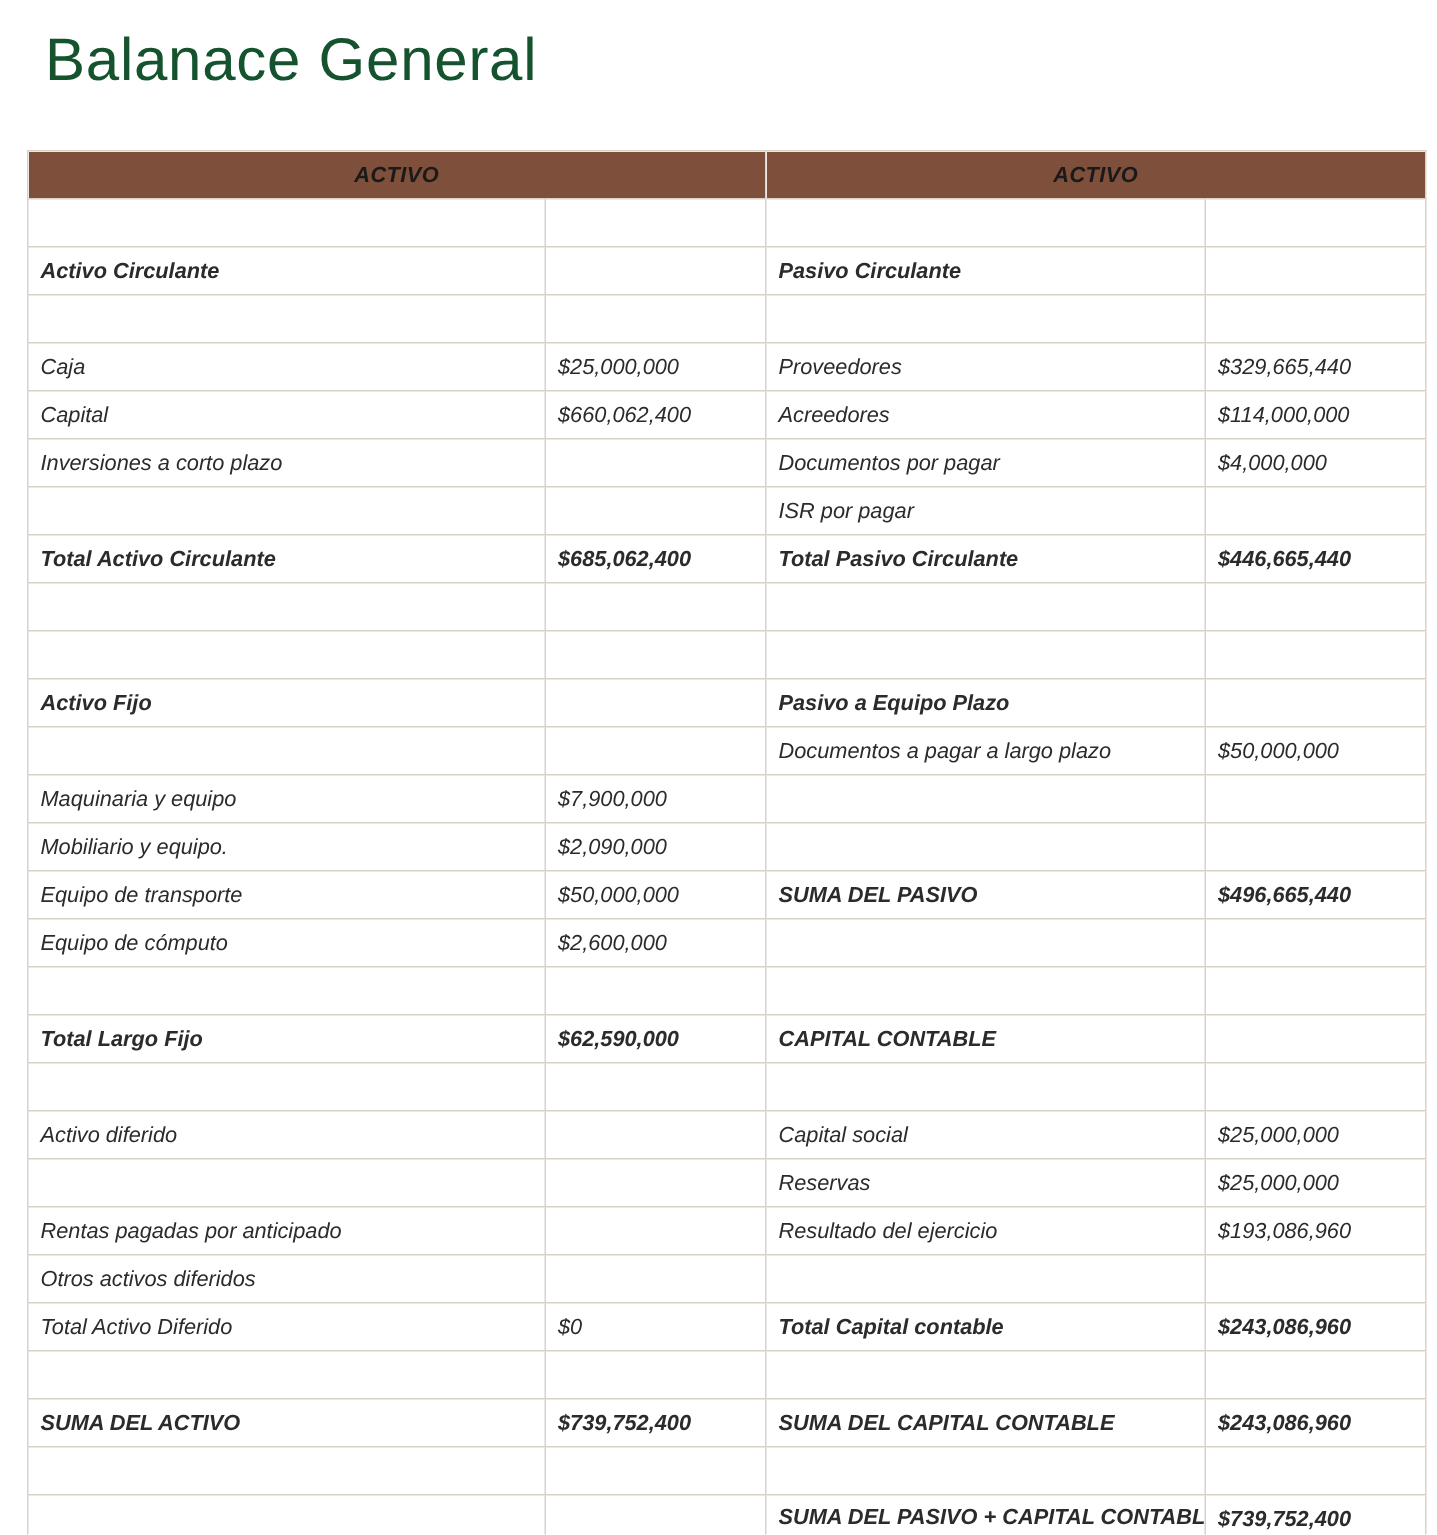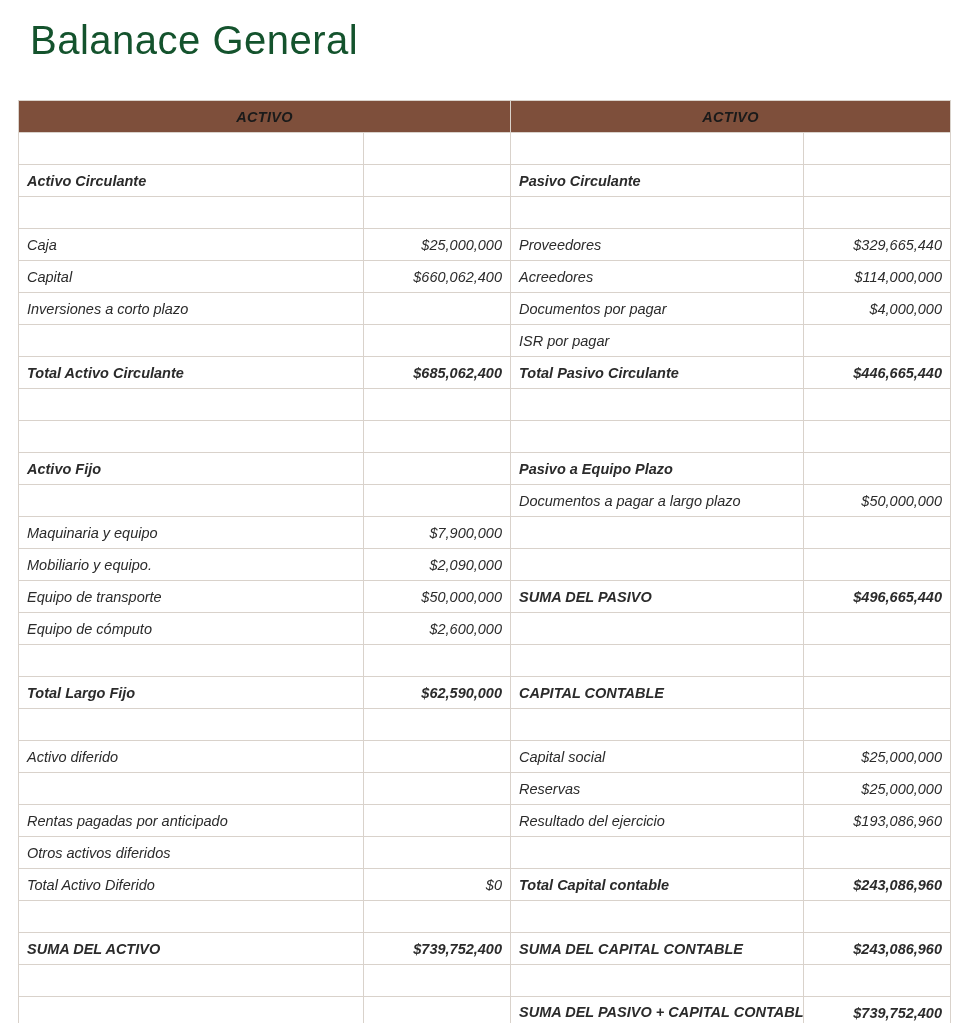--- a/index.html
+++ b/index.html
@@ -62,21 +62,21 @@
     color: #1a1a1a;
     font-weight: bold;
     font-style: italic;
     text-align: center;
     height: 26px;
     border: 1px solid #7e4f3b;
     font-size: 14.5px;
     letter-spacing: 0.3px;
   }
   .num {
-    text-align: right;
+    text-align: left;
   }
   .bold td, td.bold {
     font-weight: bold;
     margin-top: 30px;
   }
   .empty td {
     height: 21px;
   }
   .tall td {
     height: 40px;

